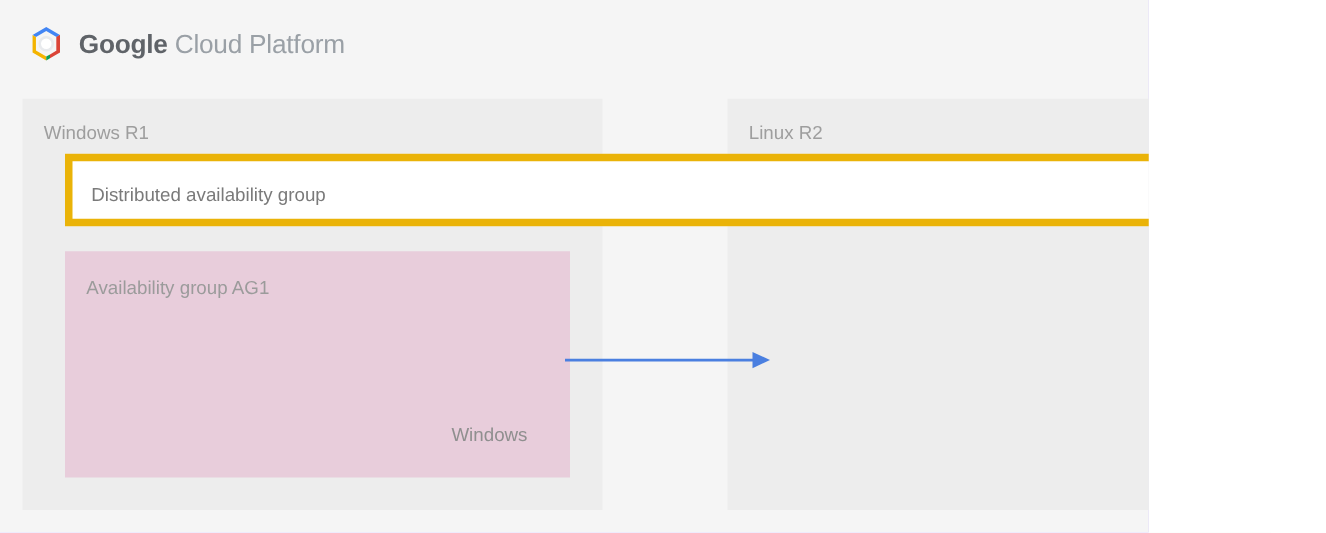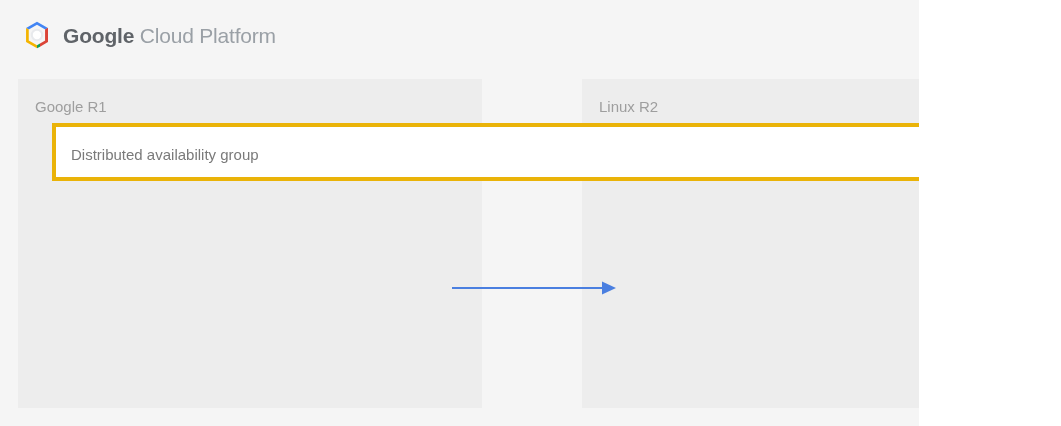--- a/index.html
+++ b/index.html
@@ -97,21 +97,21 @@
   }
 
   
   .dag-box {
     position: absolute;
     left: 52px;
     top: 123px;
     width: 957px;
     height: 58px;
     background: #ffffff;
-    border: 4px solid #eab308;
+    border: 6px solid #eab308;
     box-sizing: border-box;
   }
   .dag-label {
     position: absolute;
     left: 15px;
     top: 20px;
     font-size: 15px;
     line-height: 15px;
     color: #7a7a7a;
     white-space: nowrap;
@@ -194,31 +194,35 @@
       </svg>
       <div class="brand-text">
         <span class="brand-google">Google</span><span class="brand-suffix">&nbsp;</span><span class="brand-suffix">Cloud Platform</span>
       </div>
     </div>
   </div>
 
   <div class="body-backdrop"></div>
 
   <div class="region region-r1">
-    <div class="region-label">Google R1</div>
+    <div class="region-label">Windows R1</div>
   </div>
 
   <div class="region region-r2">
     <div class="region-label">Linux R2</div>
   </div>
 
   <div class="dag-box">
     <div class="dag-label">Distributed availability group</div>
   </div>
 
+  <div class="ag-box ag-box-1">
+    <div class="ag-title">Availability group AG1</div>
+    <div class="os-label os-label-windows">Windows</div>
+  </div>
 
 
   <div class="arrow-wrap">
     <svg width="166" height="20" viewBox="0 0 166 20">
       <line x1="0" y1="10" x2="152" y2="10" stroke="#4a7fe0" stroke-width="2.2"></line>
       <polygon points="150,3.5 164,10 150,16.5" fill="#4a7fe0"></polygon>
     </svg>
   </div>
 
 </div>

